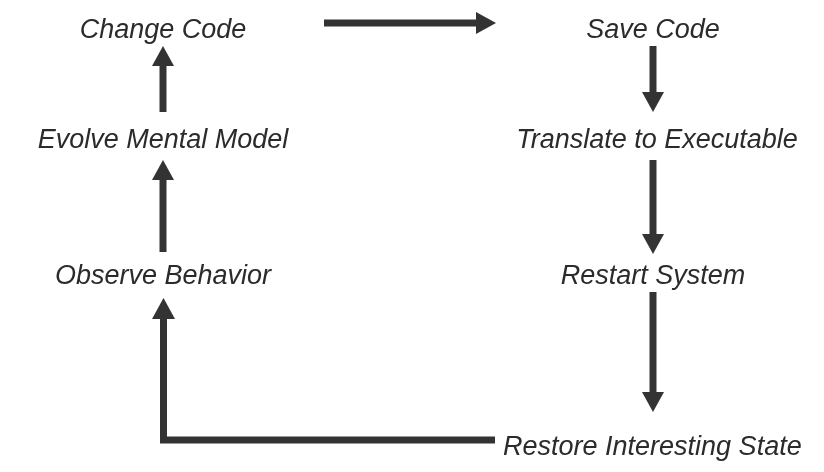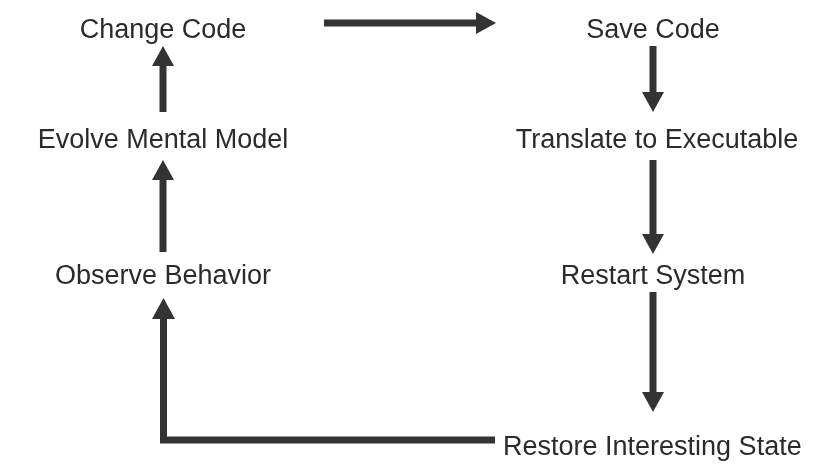--- a/index.html
+++ b/index.html
@@ -7,20 +7,21 @@
     padding: 0;
     background: #ffffff;
   }
   #diagram-root {
     position: relative;
     width: 824px;
     height: 472px;
     background: #ffffff;
     overflow: hidden;
     font-family: "Liberation Sans", sans-serif;
+    font-style: italic;
   }
   #flow-svg {
     position: absolute;
     top: 0;
     left: 0;
     width: 824px;
     height: 472px;
     display: block;
   }
   .node-label {

